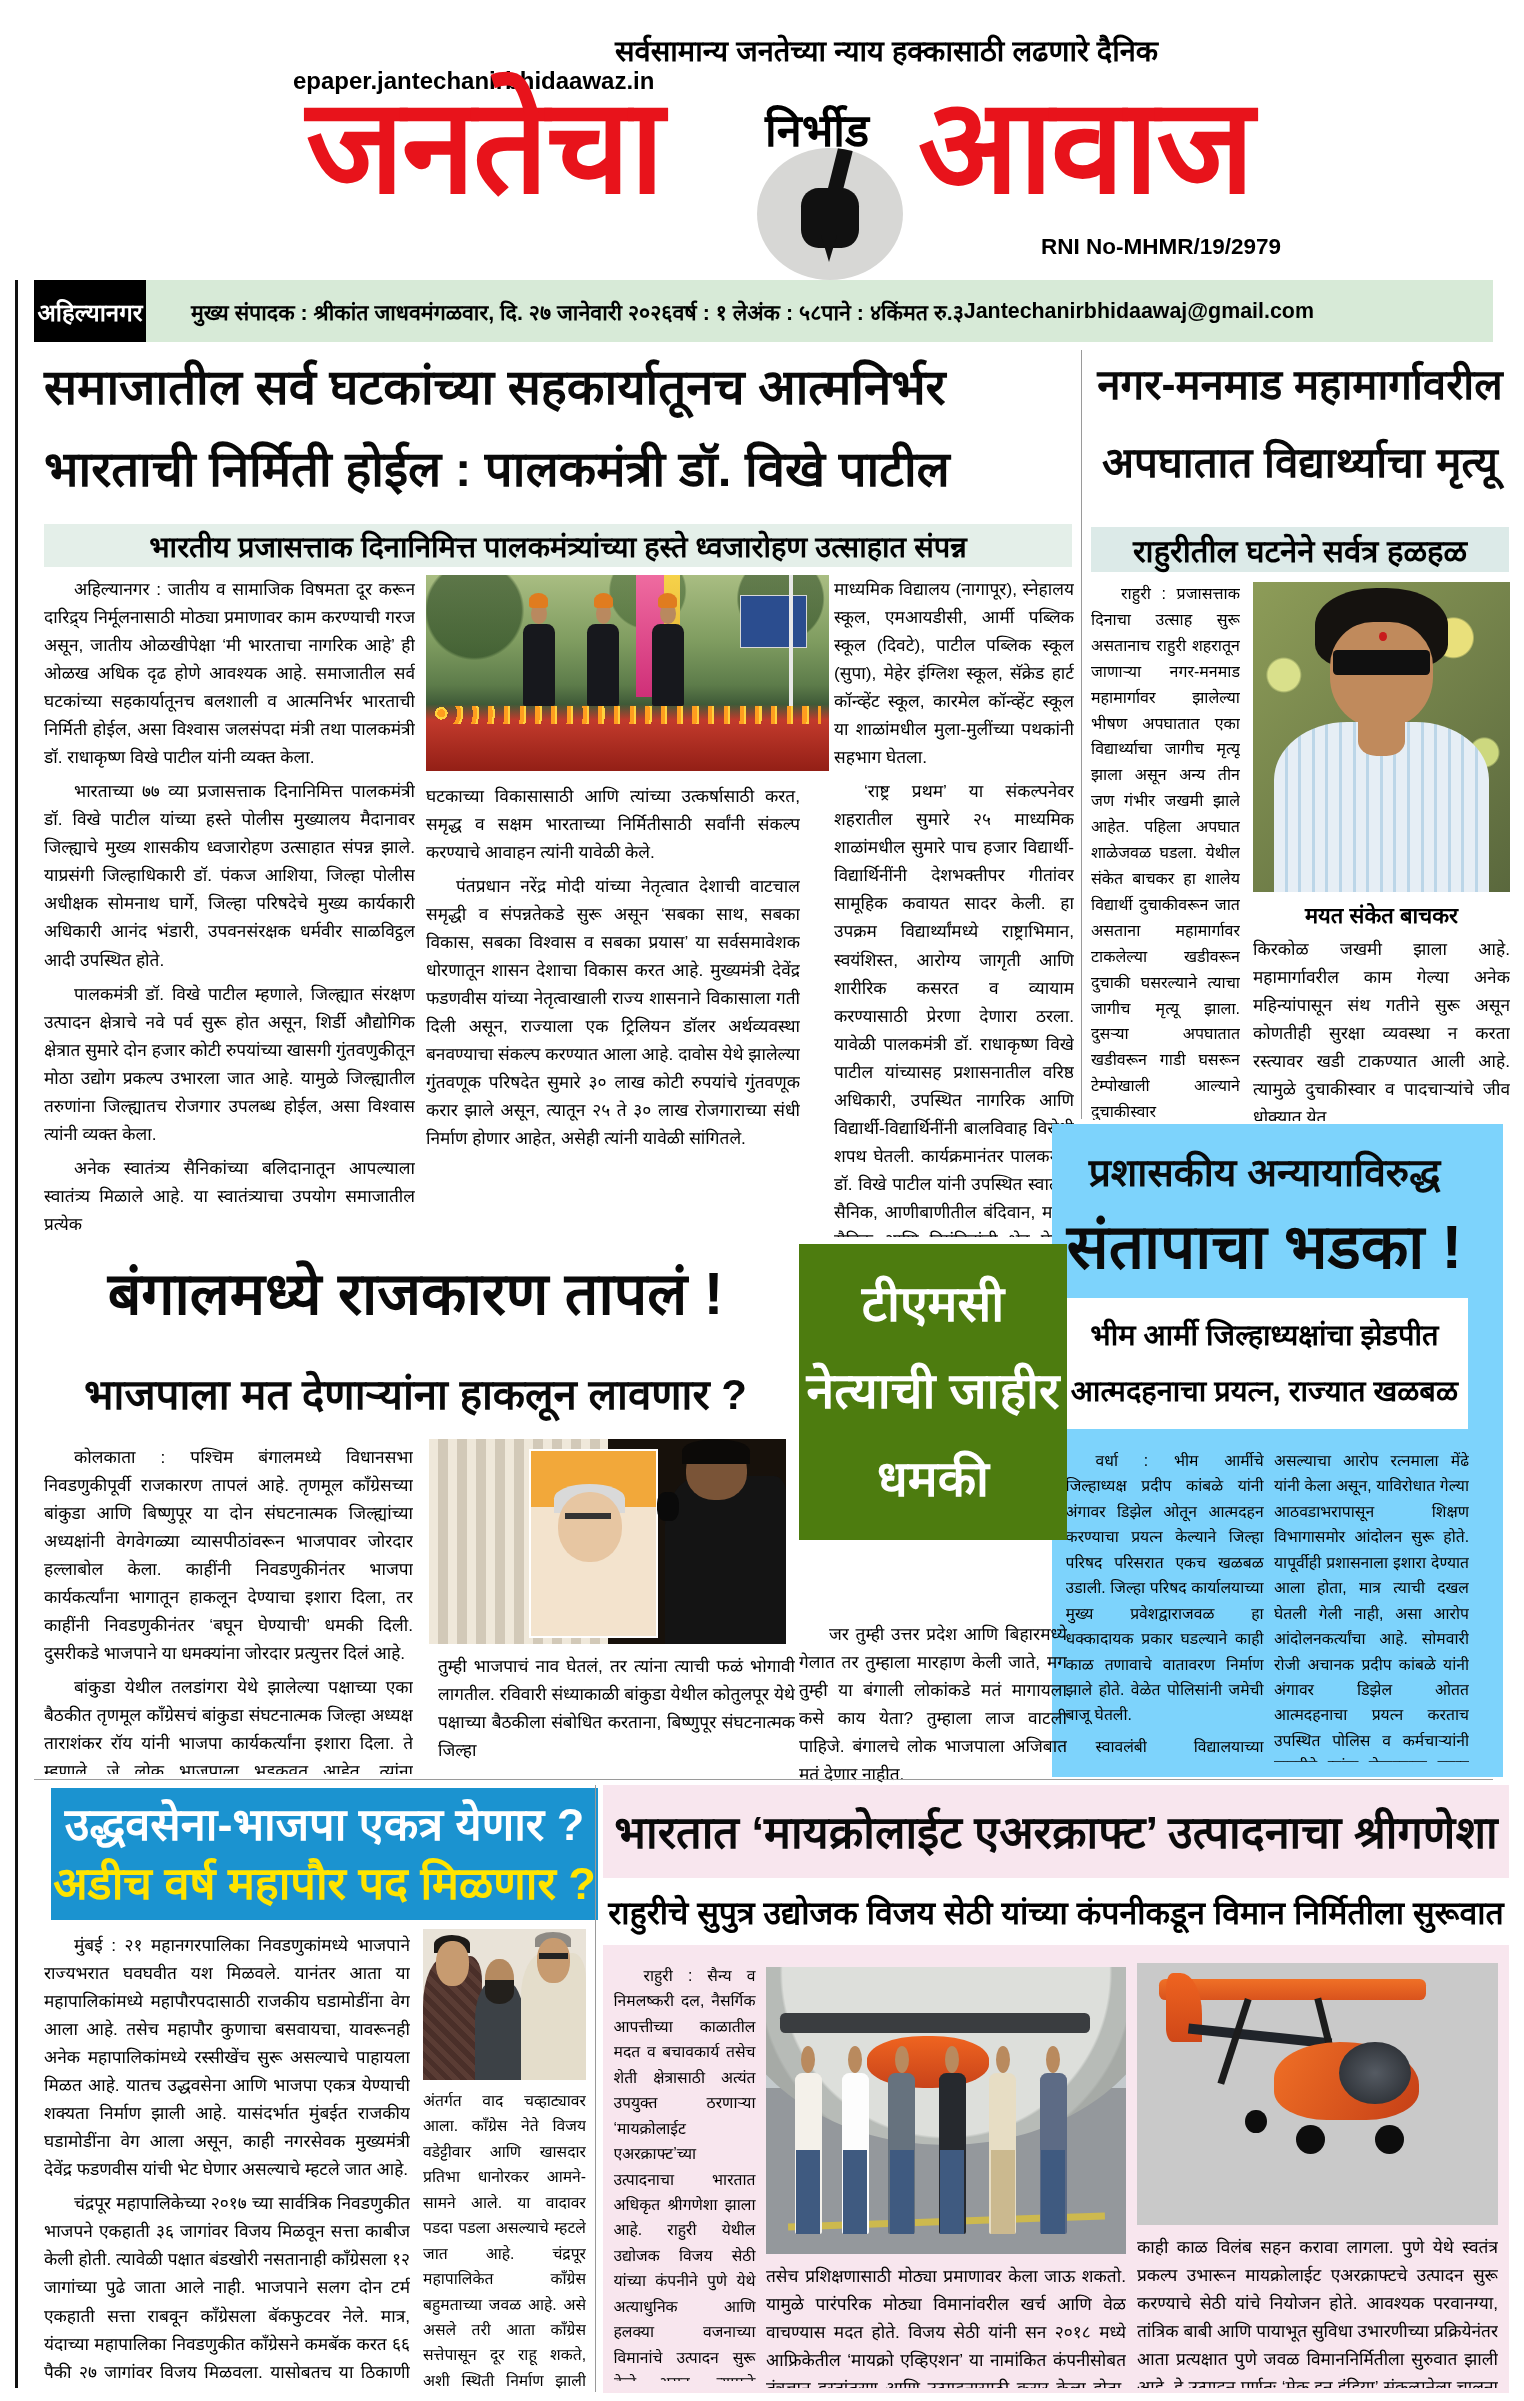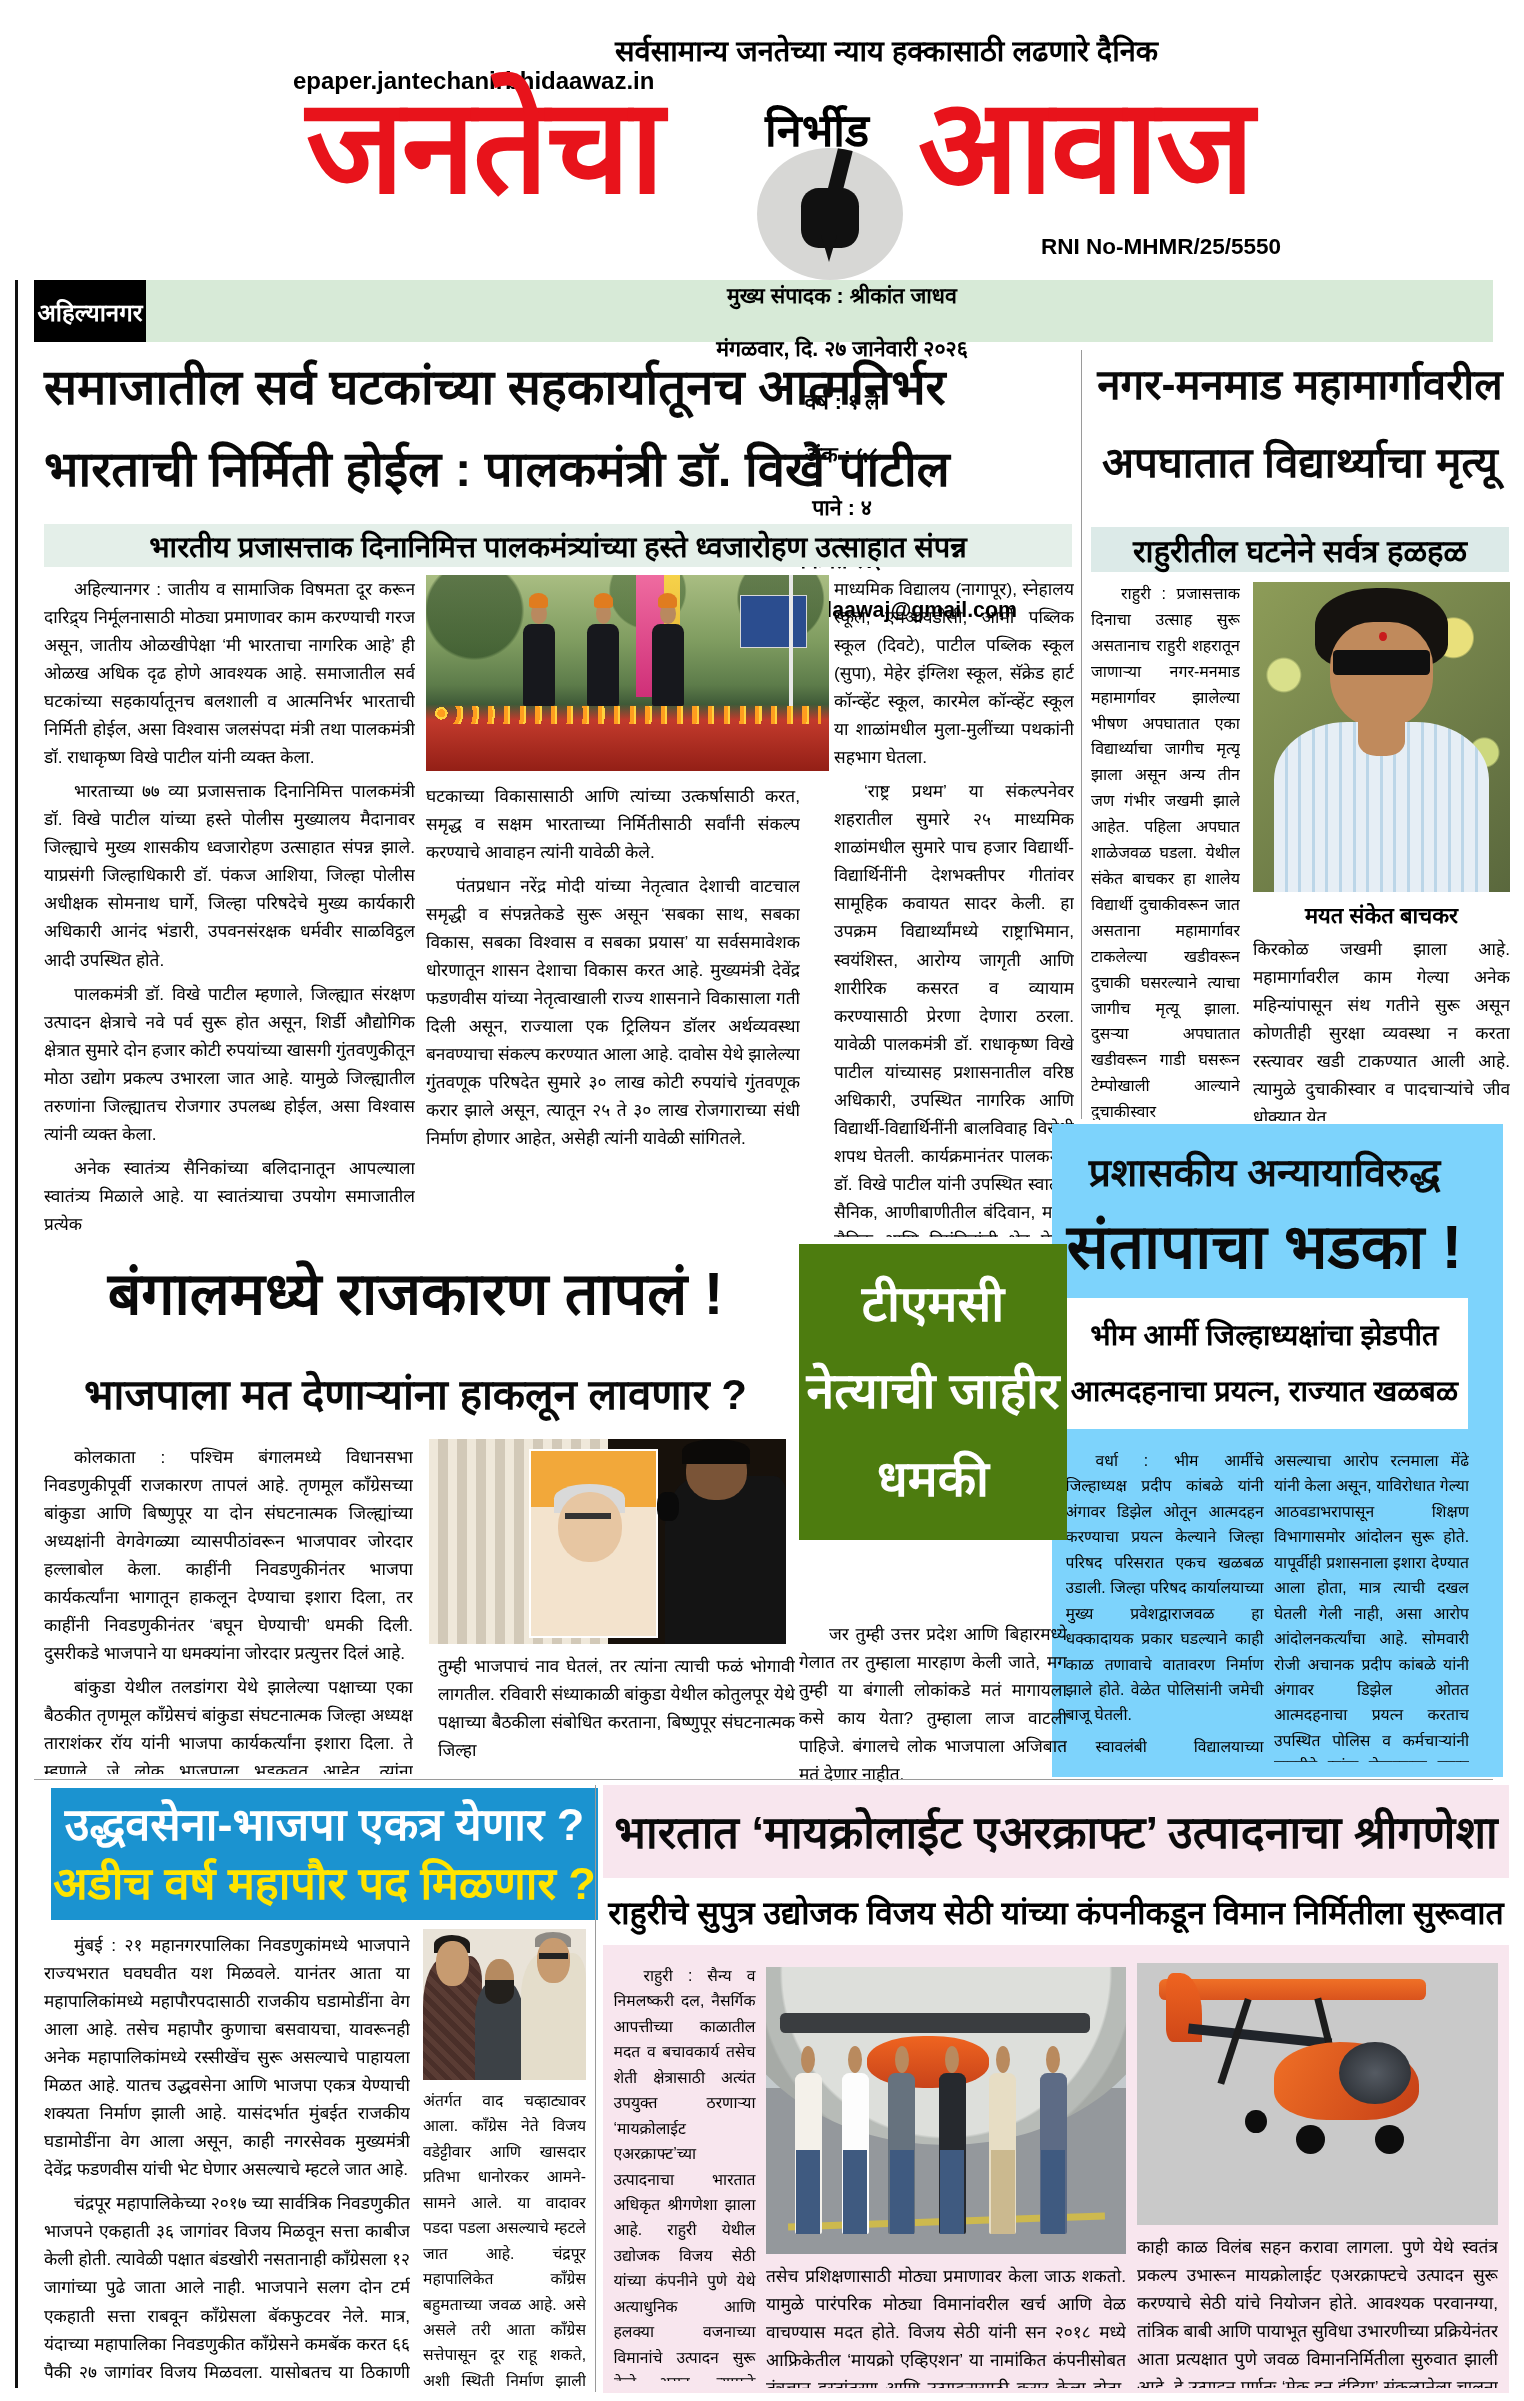--- a/index.html
+++ b/index.html
@@ -100,22 +100,22 @@
   .ph-plane .w2{left:66%;top:62%;width:8%;height:11%;background:#0d0d0d;border-radius:50%;}
   .ph-plane .w3{left:30%;top:56%;width:6%;height:9%;background:#0d0d0d;border-radius:50%;}
   
   .brand-big{font-weight:800;line-height:1.05;color:#e8131b;letter-spacing:-2.1px;}
   .fist{position:absolute;border-radius:50%;background:#d7d7d5;overflow:hidden;}
   .fist .grip{position:absolute;left:30%;top:30%;width:40%;height:46%;background:#111;border-radius:30%;}
   .fist .nib{position:absolute;left:44%;top:66%;width:0;height:0;border-left:8.4px solid transparent;
       border-right:8.4px solid transparent;border-top:27px solid #111;}
   .fist .pen{position:absolute;left:52%;top:-6%;width:10%;height:44%;background:#111;transform:rotate(14deg);}
   
-  .infobar{background:#d7ead7;display:flex;align-items:center;gap:24px;font-weight:bold;font-size:21.4px;
-      padding-left:157px;box-sizing:border-box;flex-direction:column;}
+  .infobar{background:#d7ead7;display:flex;align-items:center;font-weight:bold;font-size:21.4px;
+      padding-left:157px;box-sizing:border-box;}
   .edition-box{background:#000;color:#fff;display:flex;align-items:center;justify-content:center;
       font-weight:bold;font-size:24px;}
   .subdeck{display:flex;align-items:center;justify-content:center;font-weight:800;}
   .boxhead{display:flex;flex-direction:column;align-items:center;justify-content:center;font-weight:800;text-align:center;}
   .caption{font-weight:bold;text-align:center;}
 </style>
 </head>
 <body>
 
 <div class="page">
@@ -126,21 +126,21 @@
     <div class="abs bold" style="left:293px;top:67px;font-size:24px;">epaper.jantechanirbhidaawaz.in</div>
     <div class="abs bold" style="left:615px;top:30px;font-size:29px;">सर्वसामान्य जनतेच्या न्याय हक्कासाठी लढणारे दैनिक</div>
     <div class="abs brand-big" style="left:306px;top:78px;font-size:132px;">जनतेचा</div>
     <div class="abs bold" style="left:765px;top:98px;font-size:45px;">निर्भीड</div>
     <div class="fist" style="left:757px;top:148px;width:146px;height:132px;">
       <div class="pen"></div>
       <div class="grip"></div>
       <div class="nib"></div>
     </div>
     <div class="abs brand-big" style="left:918px;top:78px;font-size:132px;">आवाज</div>
-    <div class="abs bold" style="left:1041px;top:234px;font-size:22.5px;">RNI No-MHMR/25/5550</div>
+    <div class="abs bold" style="left:1041px;top:234px;font-size:22.5px;">RNI No-MHMR/19/2979</div>
   </div>
 
   <div class="abs infobar" style="left:34px;top:280px;width:1459px;height:62px;">
     <span>मुख्य संपादक : श्रीकांत जाधव</span>
     <span>मंगळवार, दि. २७ जानेवारी २०२६</span>
     <span>वर्ष : १ ले</span>
     <span>अंक : ५८</span>
     <span>पाने : ४</span>
     <span>किंमत रु.३</span>
     <span>Jantechanirbhidaawaj@gmail.com</span>

